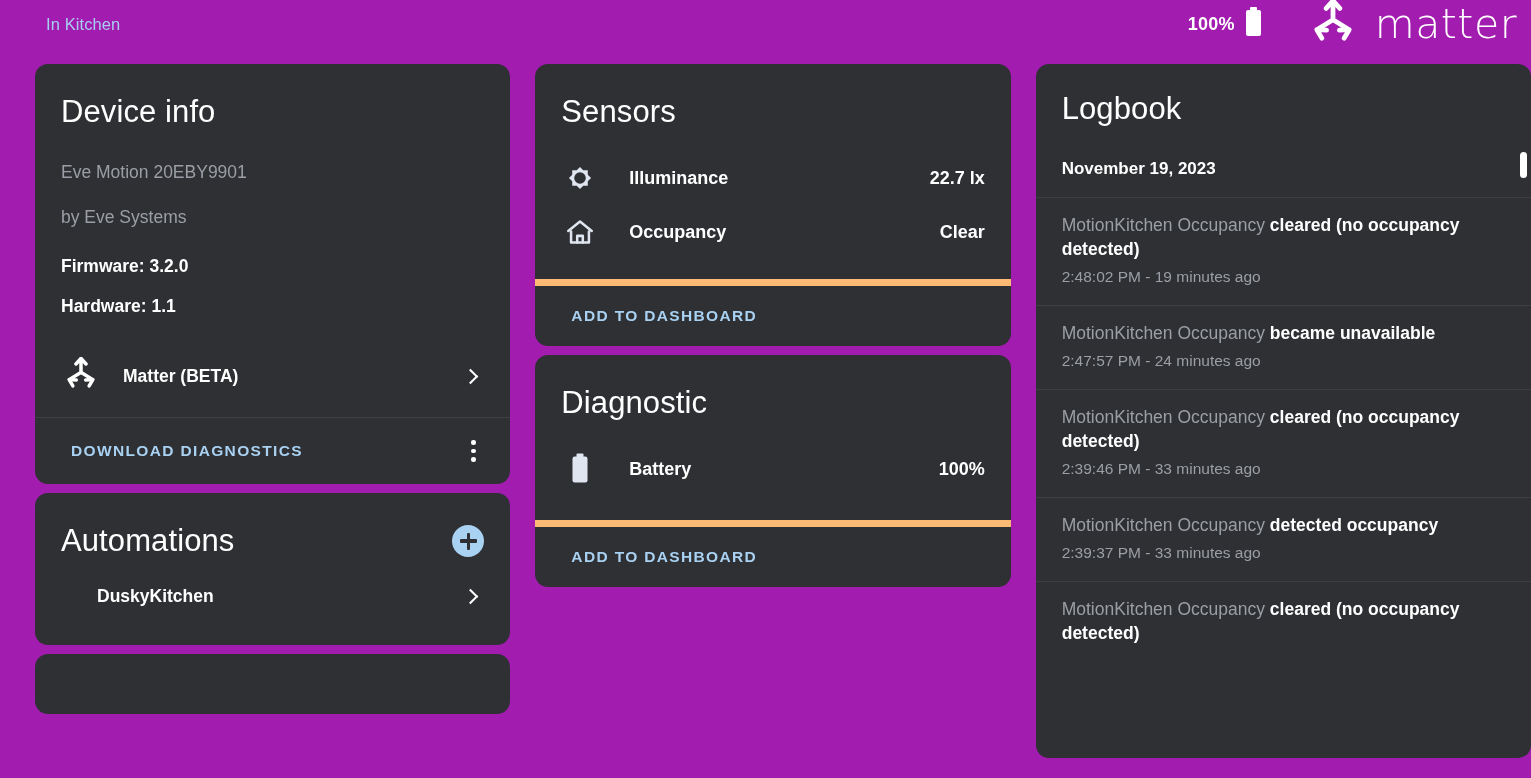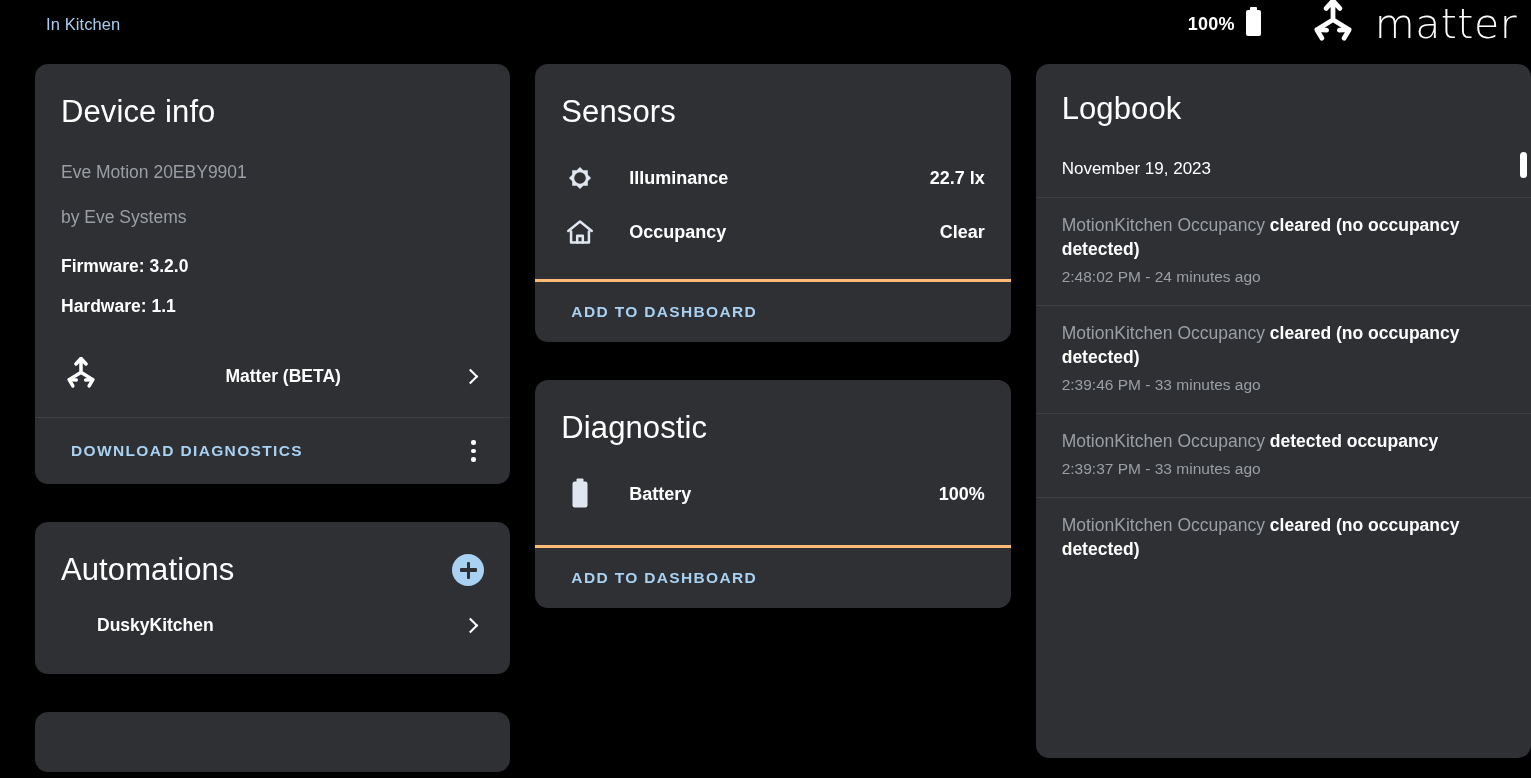--- a/index.html
+++ b/index.html
@@ -10,21 +10,21 @@
     overflow: hidden;
     background: #1c1c1c;
     font-family: "Liberation Sans", sans-serif;
     -webkit-font-smoothing: antialiased;
   }
 
   #app {
     position: relative;
     width: 1531px;
     height: 778px;
-    background: #000000;
+    background: #a21caf;
   }
 
   
   .header {
     position: absolute;
     top: 0; left: 0;
     width: 1531px;
     height: 48px;
     display: flex;
     align-items: center;
@@ -71,21 +71,21 @@
   
   .columns {
     position: absolute;
     top: 64px; left: 0;
     width: 1531px;
     height: 714px;
     display: flex;
     gap: 25px;
     padding: 0 0 0 35px;
   }
-  .col { width: 476px; display: flex; flex-direction: column; gap: 38px; }
+  .col { width: 476px; display: flex; flex-direction: column; gap: 9px; }
   .col-3 { width: 496px; border-radius: 29px; }
 
   
   .card {
     background: #2e3034;
     border-radius: 13px;
     overflow: hidden;
   }
   .card-title {
     color: #ffffff;
@@ -115,21 +115,20 @@
     gap: 22px;
     padding: 16px 26px;
     cursor: pointer;
     border-top: 1px solid rgba(255,255,255,0.0);
   }
   .row-link .label {
     flex: 1;
     color: #ffffff;
     font-size: 17.5px;
     font-weight: 700;
-    text-align: center;
   }
   .chevron {
     width: 11px; height: 11px;
     border-right: 2.6px solid #ffffff;
     border-top: 2.6px solid #ffffff;
     transform: rotate(45deg);
     margin-right: 8px;
   }
   .card-actions {
     display: flex;
@@ -213,36 +212,36 @@
     color: #ffffff;
     font-size: 18px;
     font-weight: 700;
   }
   .sensor-value {
     color: #ffffff;
     font-size: 18px;
     font-weight: 700;
   }
   .card-footer-action {
-    border-top: 3px solid #fdba74;
+    border-top: 7px solid #fdba74;
     padding: 21px 36px;
   }
 
   
   .logbook-card {
     height: 694px;
     display: flex;
     flex-direction: column;
     position: relative;
   }
   .logbook-head { padding: 28px 26px 0 26px; }
   .logbook-date {
     color: #ffffff;
     font-size: 17px;
-    font-weight: 400;
+    font-weight: 700;
     padding: 33px 26px 18px 26px;
   }
   .logbook-scroll {
     flex: 1;
     overflow: hidden;
     position: relative;
   }
   .log-entry {
     border-top: 1px solid #3c3f44;
     padding: 15px 40px 15px 26px;
@@ -419,23 +418,29 @@
           <span class="card-title">Logbook</span>
         </div>
         <div class="logbook-date">November 19, 2023</div>
 
         <div class="logbook-scroll">
 
           <div class="log-entry">
             <div class="log-text">
               <span>MotionKitchen Occupancy </span><b>cleared (no occupancy detected)</b>
             </div>
-            <div class="log-time">2:48:02 PM - 24 minutes ago</div>
-          </div>
-
+            <div class="log-time">2:48:02 PM - 19 minutes ago</div>
+          </div>
+
+          <div class="log-entry">
+            <div class="log-text">
+              <span>MotionKitchen Occupancy </span><b>became unavailable</b>
+            </div>
+            <div class="log-time">2:47:57 PM - 24 minutes ago</div>
+          </div>
 
           <div class="log-entry">
             <div class="log-text">
               <span>MotionKitchen Occupancy </span><b>cleared (no occupancy detected)</b>
             </div>
             <div class="log-time">2:39:46 PM - 33 minutes ago</div>
           </div>
 
           <div class="log-entry">
             <div class="log-text">

